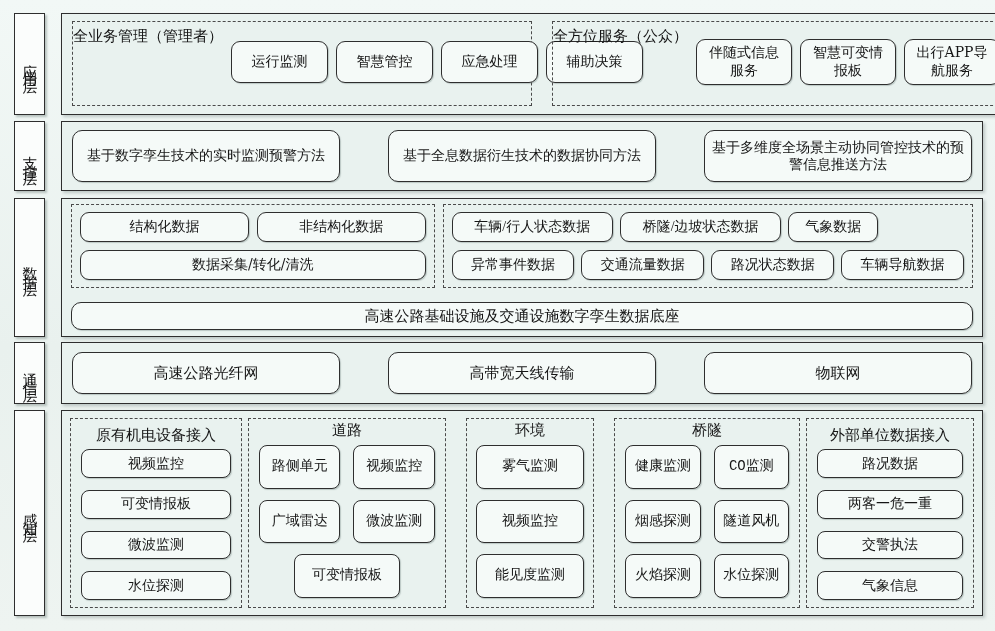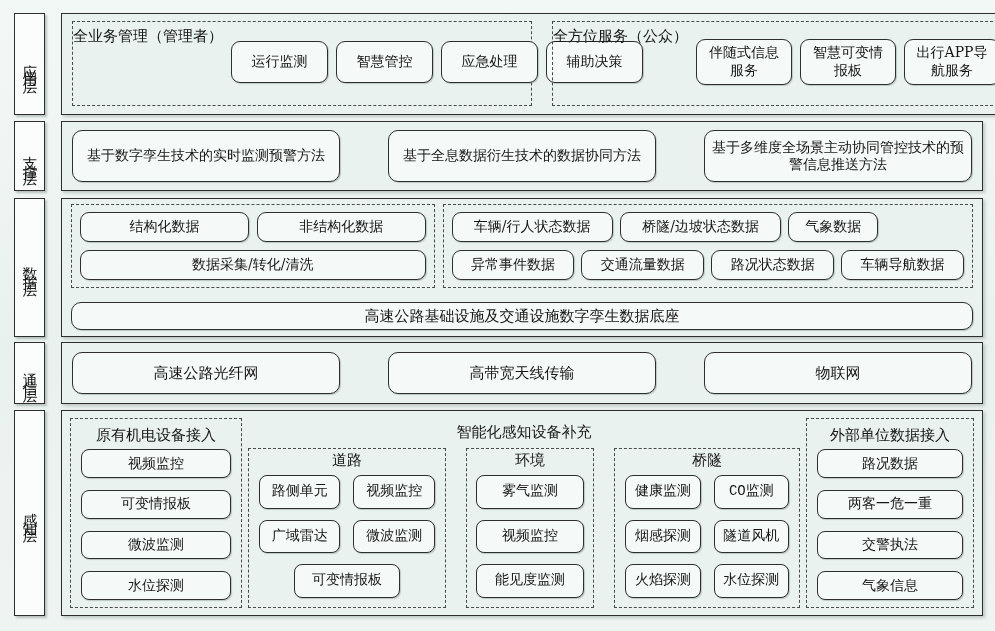--- a/index.html
+++ b/index.html
@@ -53,21 +53,21 @@
   .row-support .layer-box{display:flex;align-items:center;justify-content:space-between;padding:9px 10px;}
   .row-support .pill{width:29.8%;height:52px;border-radius:10px;}
   
   .row-data .layer-box{display:flex;flex-direction:column;gap:14px;padding:5px 9px 6px;}
   .data-top{flex:1;display:flex;gap:8px;}
   .data-left{width:40.3%;flex:none;display:flex;flex-direction:column;gap:8px;padding:7px 8px;}
   .data-left-r1{flex:1;display:flex;gap:8px;}
   .data-left-r1 .pill{flex:1;}
   .data-left-r2{flex:1;display:flex;}
   .data-left-r2 .pill{flex:1;}
-  .data-right{flex:1;display:flex;flex-direction:column;gap:8px;padding:7px 8px;}
+  .data-right{flex:1;display:flex;flex-direction:column;gap:8px;padding:7px 8px;font-family:Liberation Serif, serif;}
   .data-right-r1,.data-right-r2{flex:1;display:flex;gap:7px;}
   .data-right-r1 .p1{width:31.5%;}
   .data-right-r1 .p2{width:31.5%;}
   .data-right-r1 .p3{width:17.5%;}
   .data-right-r2 .pill{flex:1;}
   .data-base{height:28px;flex:none;font-size:15px;border-radius:10px;}
   
   .row-comm .layer-box{display:flex;align-items:center;justify-content:space-between;padding:9px 10px;}
   .row-comm .pill{width:29.8%;height:42px;border-radius:10px;font-size:15px;}
   
@@ -175,21 +175,20 @@
     <div class="layer-box">
       <div class="sense-col sense-legacy dashed">
         <div class="g-title">原有机电设备接入</div>
         <div class="pill">视频监控</div>
         <div class="pill">可变情报板</div>
         <div class="pill">微波监测</div>
         <div class="pill">水位探测</div>
       </div>
 
       <div class="sense-mid">
-        <div class="smart-title">智能化感知设备补充</div>
         <div class="smart-groups">
           <div class="sub-group sg-road dashed">
             <div class="g-title">道路</div>
             <div class="grid2">
               <div class="pill">路侧单元</div>
               <div class="pill">视频监控</div>
               <div class="pill">广域雷达</div>
               <div class="pill">微波监测</div>
               <div class="pill span-center">可变情报板</div>
             </div>

